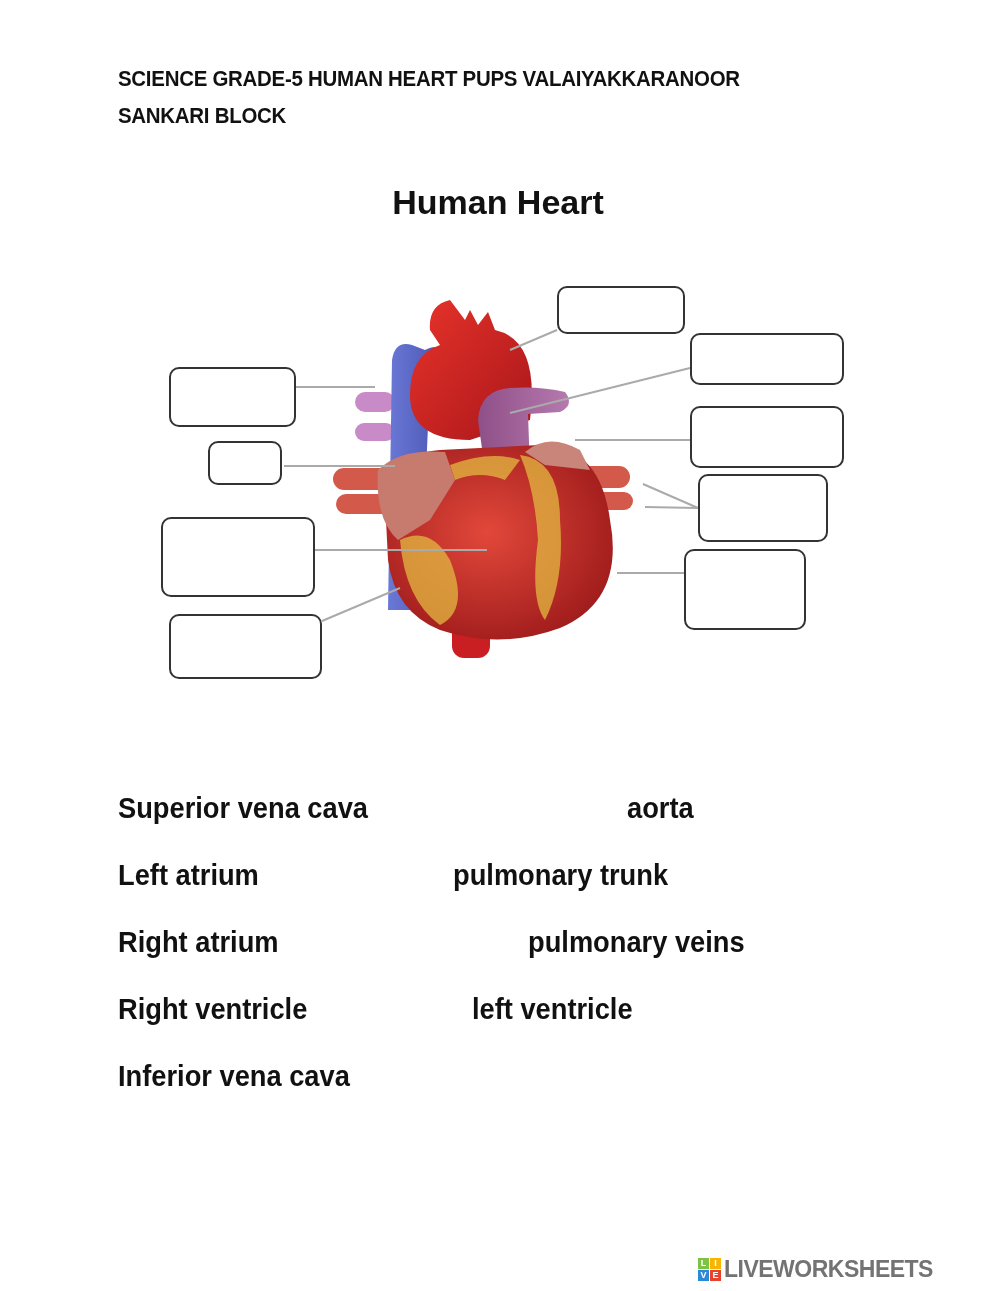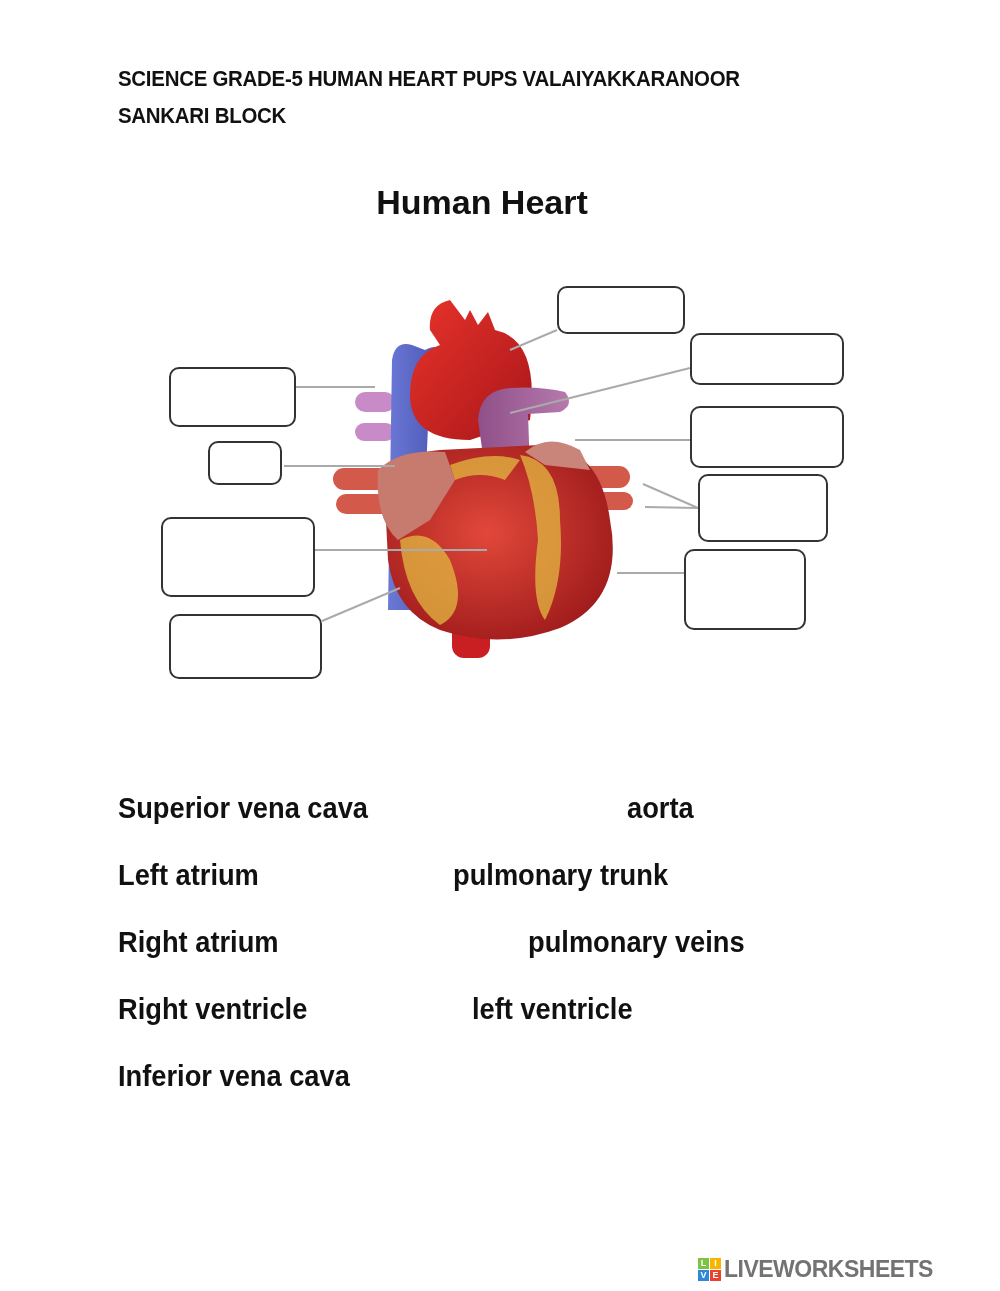--- a/index.html
+++ b/index.html
@@ -1,20 +1,20 @@
 <!DOCTYPE html>
 <html><head>
   <meta charset="utf-8">
   <style>
     html, body { margin:0; padding:0; background:#fff; }
     body { width:1000px; height:1291px; position:relative; overflow:hidden;
            font-family:"Liberation Sans", "DejaVu Sans", sans-serif; color:#111; }
     .hdr { position:absolute; left:118px; top:60px; width:780px; font-size:22px; font-weight:bold;
            line-height:37px; letter-spacing:-0.3px; transform:scaleX(0.93); transform-origin:left top; }
-    .title { position:absolute; left:0; width:964px; top:183px; text-align:center; font-size:34px; font-weight:bold; }
+    .title { position:absolute; left:0; width:964px; top:183px; text-align:center; font-size:34px; font-weight:bold;padding-left:16px; }
     .title span { position:relative; left:0; }
     svg.diagram { position:absolute; left:0; top:0; }
     .box { position:absolute; border:2px solid #333; border-radius:10px; background:#fff; box-sizing:border-box; }
     .word { position:absolute; font-size:29px; font-weight:bold; white-space:nowrap; transform:scaleX(0.94); transform-origin:left top; }
     .logo { position:absolute; left:698px; top:1256px; display:flex; align-items:center; }
     .logo-grid { display:grid; grid-template-columns:11px 11px; grid-template-rows:11px 11px; gap:1px; margin-right:3px; }
     .logo-grid div { font-size:9px; font-weight:bold; color:#fff; text-align:center; line-height:11px; }
     .logo-text { font-size:23px; font-weight:bold; color:#737373; letter-spacing:-0.5px; }
   </style>
 </head>

